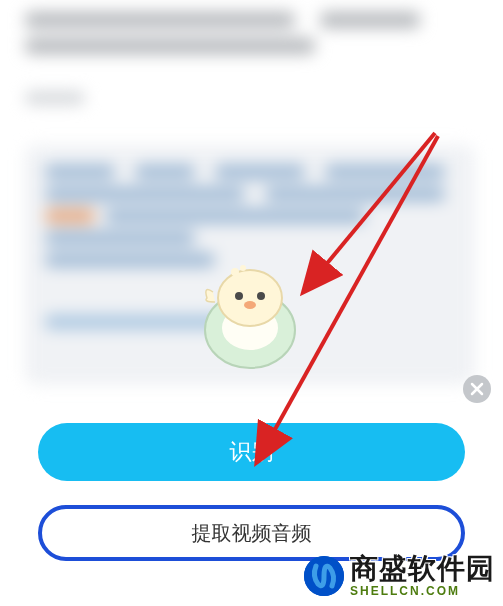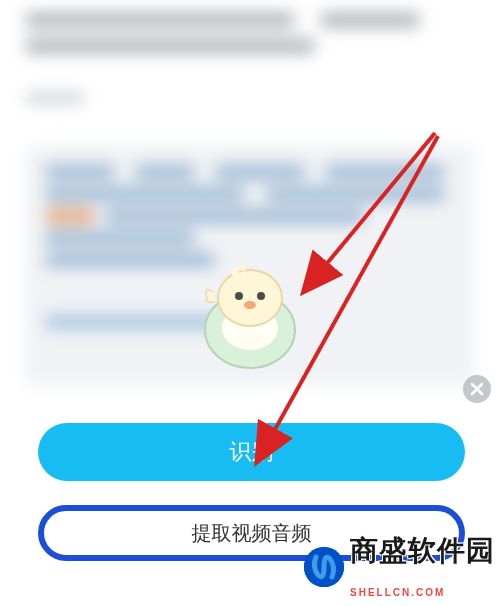--- a/index.html
+++ b/index.html
@@ -90,21 +90,21 @@
       margin-bottom: 24px;
       cursor: pointer;
       display: flex;
       align-items: center;
       justify-content: center;
     }
     .secondary-btn {
       width: 100%;
       height: 56px;
       background: #ffffff;
-      border: 6px solid #1d4ed8;
+      border: 4px solid #1d4ed8;
       border-radius: 28px;
       color: #333;
       font-size: 20px;
       cursor: pointer;
       display: flex;
       align-items: center;
       justify-content: center;
     }
     .arrows {
       position: absolute;
@@ -135,26 +135,25 @@
       line-height: 1.1;
     }
     .watermark-title {
       font-size: 28px;
       font-weight: bold;
       color: #1a1a1a;
       text-shadow: 1px 1px 0 #fff, -1px -1px 0 #fff, 1px -1px 0 #fff, -1px 1px 0 #fff;
       letter-spacing: 1px;
     }
     .watermark-url {
-      font-size: 10px;
-      color: #ef4444;
+      font-size: 12px;
+      color: #4d7c0f;
       text-shadow: 1px 1px 0 #fff, -1px -1px 0 #fff, 1px -1px 0 #fff, -1px 1px 0 #fff;
       letter-spacing: 2px;
       font-weight: bold;
-      margin-top: 20px;
     }
   </style>
 </head>
 <body>
 
 <div class="blurred-bg">
   <div class="text-line" style="left:25px;top:12px;width:270px;"></div>
   <div class="text-line" style="left:320px;top:12px;width:100px;"></div>
   <div class="text-line" style="left:25px;top:38px;width:290px;"></div>
   <div class="text-line" style="left:25px;top:92px;width:60px;height:12px;background:#d0d3d7;"></div>

